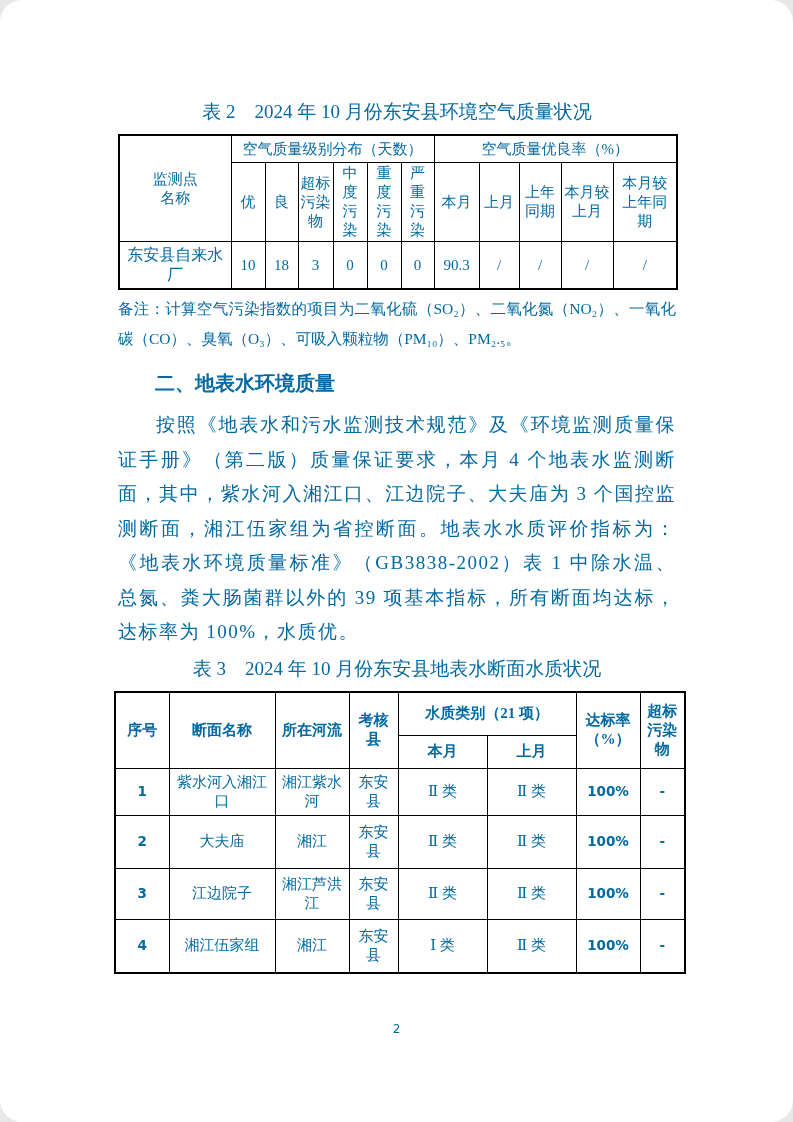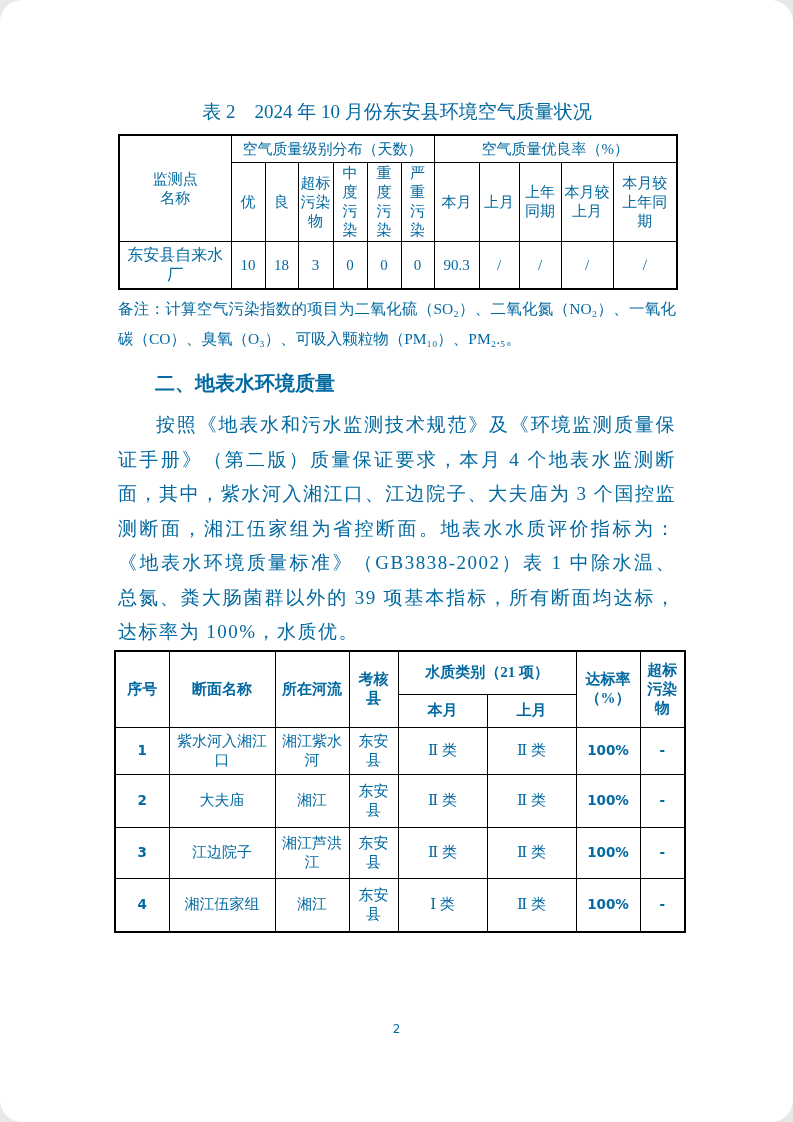--- a/index.html
+++ b/index.html
@@ -163,20 +163,21 @@
       </tr>
     </tbody>
       </table>
 
     <div class="note">备注：计算空气污染指数的项目为二氧化硫（SO₂）、二氧化氮（NO₂）、一氧化碳（CO）、臭氧（O₃）、可吸入颗粒物（PM₁₀）、PM₂.₅。</div>
 
     <div class="heading">二、地表水环境质量</div>
 
     <div class="para">按照《地表水和污水监测技术规范》及《环境监测质量保证手册》（第二版）质量保证要求，本月 4 个地表水监测断面，其中，紫水河入湘江口、江边院子、大夫庙为 3 个国控监测断面，湘江伍家组为省控断面。地表水水质评价指标为：《地表水环境质量标准》（GB3838-2002）表 1 中除水温、总氮、粪大肠菌群以外的 39 项基本指标，所有断面均达标，达标率为 100%，水质优。</div>
 
+    <div class="table-caption caption3">表 3　2024 年 10 月份东安县地表水断面水质状况</div>
 
     <table id="table3">
       <colgroup>
         <col style="width:54px">
           <col style="width:106px">
           <col style="width:74px">
         <col style="width:49px">
           <col style="width:89px">
           <col style="width:89px">
         <col style="width:64px">

